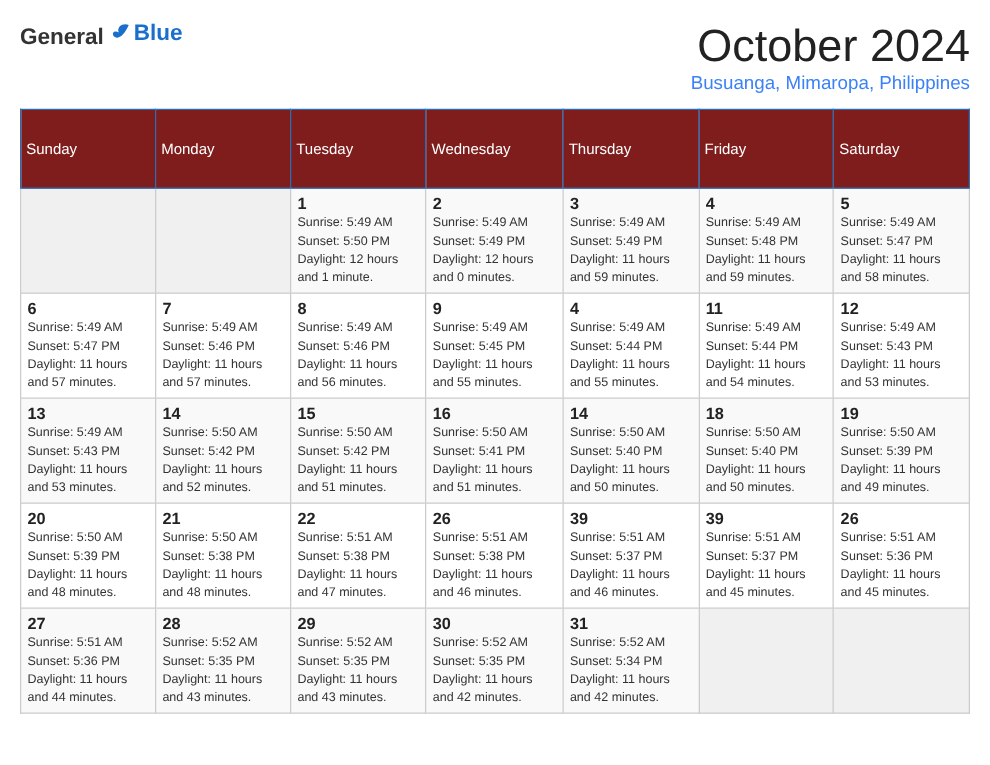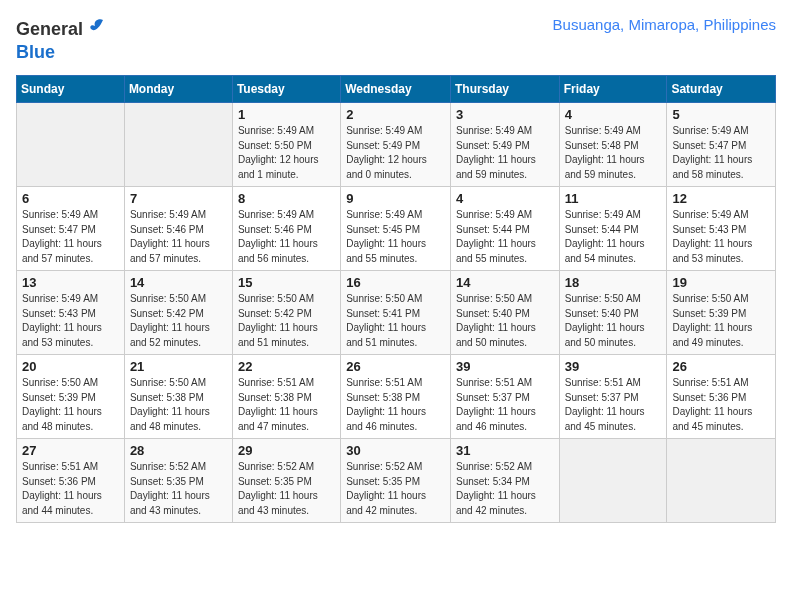--- a/index.html
+++ b/index.html
@@ -27,26 +27,26 @@
     .location {
       font-size: 15px;
       color: #3b82f6;
     }
     table {
       width: 100%;
       border-collapse: collapse;
       font-size: 11px;
     }
     thead tr th {
-      background-color: #0369a1;
+      background-color: #7f1d1d;
       color: #fff;
-      padding: 6px 4px;
+      padding: 24px 4px;
       text-align: left;
       font-size: 12px;
-      font-weight: bold;
+      font-weight: normal;
       border: 1px solid #2a6db5;
     }
     tbody tr td {
       border: 1px solid #ccc;
       vertical-align: top;
       padding: 4px 5px;
       width: 113px;
       min-height: 70px;
       background: #fff;
     }
@@ -66,21 +66,21 @@
     .day-detail {
       font-size: 10px;
       color: #333;
       line-height: 1.45;
     }
     td.empty {
       background: #f0f0f0 !important;
     }
     .logo-wrapper {
       display: flex;
-      flex-direction: column;
+      flex-direction: row;
       align-items: flex-start;
     }
     .logo-line1 {
       display: flex;
       align-items: center;
     }
   </style>
 </head>
 <body>
 
@@ -92,20 +92,21 @@
         <svg width="22" height="22" viewBox="0 0 22 22">
           <path d="M18 4 C14 2, 8 5, 10 10 C7 8, 4 10, 6 13 C9 16, 14 13, 18 4Z" fill="#1a6fcc"></path>
         </svg>
       </span>
     </div>
     <div>
       <span style="font-size:18px;font-weight:bold;color:#1a6fcc;">Blue</span>
     </div>
   </div>
   <div class="title-area">
+    <div class="month-title">October 2024</div>
     <div class="location">Busuanga, Mimaropa, Philippines</div>
   </div>
 </div>
 
 <table>
   <thead>
     <tr id="weekday-header">
     <th>Sunday</th>
         <th>Monday</th>
         <th>Tuesday</th>

